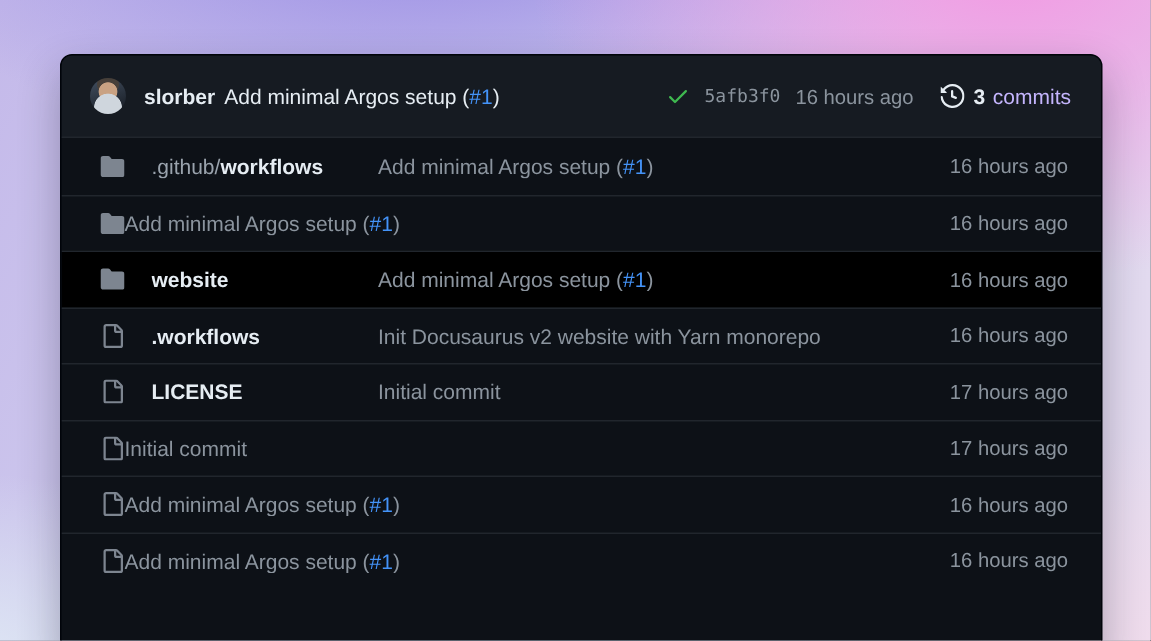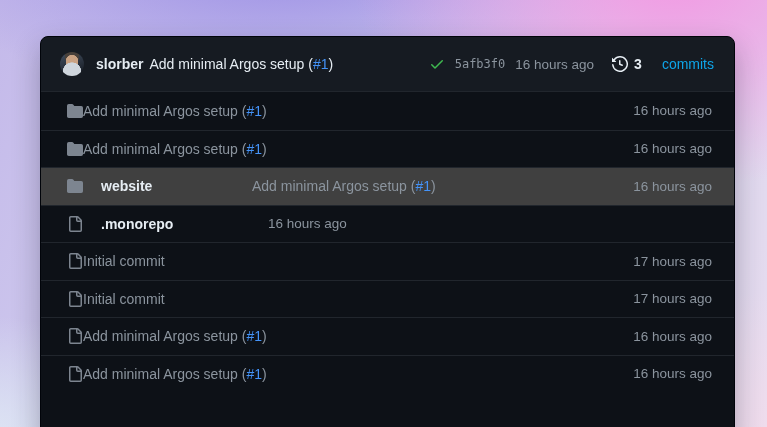--- a/index.html
+++ b/index.html
@@ -60,31 +60,31 @@
   .hash {
     font-family: "DejaVu Sans Mono", "Liberation Mono", monospace;
     font-size: 12px;
     color: #8b949e;
     cursor: pointer;
   }
   .header-time { color: #8b949e; font-size: 13.5px; margin-left: 10px; }
   .history { display: flex; align-items: center; margin-left: 18px; cursor: pointer; }
   .history-icon { display: inline-flex; margin-right: 6px; }
   .commits-count { font-weight: 700; color: #e6edf3; }
-  .commits-label { color: #0ea5e9; margin-left: 20px; }
+  .commits-label { color: #c4b5fd; margin-left: 5px; }
   .rows { display: block; }
   .row {
     height: 37.5px;
     display: flex;
     align-items: center;
     padding: 0 22px 0 26px;
     cursor: pointer;
   }
   .row + .row { border-top: 1px solid #21262d; }
-  .row.highlighted { background: #404040; }
+  .row.highlighted { background: #000000; }
   .row-icon { width: 16px; height: 16px; flex: 0 0 auto; display: inline-flex; }
   .name {
     margin-left: 18px;
     width: 151px;
     flex: 0 0 auto;
     white-space: nowrap;
     overflow: hidden;
   }
   .name .prefix { color: #9aa3ad; font-weight: 400; }
   .name .base { color: #e6edf3; font-weight: 600; }
@@ -133,20 +133,21 @@
   </div>
 
   <div class="rows">
   <div class="row">
     <span class="row-icon">
       <svg width="16" height="16" viewBox="0 0 16 16" fill="#7d8590">
             <path d="M1.75 1A1.75 1.75 0 0 0 0 2.75v10.5C0 14.216.784 15 1.75 15h12.5A1.75 1.75 0 0 0 16 13.25v-8.5A1.75 1.75 0 0 0 14.25 3H7.5a.25.25 0 0 1-.2-.1l-.9-1.2C6.07 1.26 5.55 1 5 1H1.75Z"></path>
           </svg>
     </span>
 
+    <span class="name"><span class="prefix">.github/</span><span class="base">workflows</span></span>
     <span class="msg"><span class="msg-text">Add minimal Argos setup (</span><a class="link pr">#1</a><span class="msg-suffix">)</span></span>
     <span class="time">16 hours ago</span>
   </div>
 
   <div class="row">
     <span class="row-icon">
       <svg width="16" height="16" viewBox="0 0 16 16" fill="#7d8590">
             <path d="M1.75 1A1.75 1.75 0 0 0 0 2.75v10.5C0 14.216.784 15 1.75 15h12.5A1.75 1.75 0 0 0 16 13.25v-8.5A1.75 1.75 0 0 0 14.25 3H7.5a.25.25 0 0 1-.2-.1l-.9-1.2C6.07 1.26 5.55 1 5 1H1.75Z"></path>
           </svg>
     </span>
@@ -167,31 +168,33 @@
     <span class="time">16 hours ago</span>
   </div>
 
   <div class="row">
 
     <span class="row-icon">
       <svg width="16" height="16" viewBox="0 0 16 16" fill="#7d8590">
             <path d="M2 1.75C2 .784 2.784 0 3.75 0h6.586c.464 0 .909.184 1.237.513l2.914 2.914c.329.328.513.773.513 1.237v9.586A1.75 1.75 0 0 1 13.25 16h-9.5A1.75 1.75 0 0 1 2 14.25Zm1.75-.25a.25.25 0 0 0-.25.25v12.5c0 .138.112.25.25.25h9.5a.25.25 0 0 0 .25-.25V6h-2.75A1.75 1.75 0 0 1 9 4.25V1.5Zm6.75.062V4.25c0 .138.112.25.25.25h2.688l-.011-.013-2.914-2.914-.013-.011Z"></path>
           </svg>
     </span>
-    <span class="name"><span class="prefix"></span><span class="base">.monorepo</span></span>
-    <span class="time">16 hours ago</span>
-  </div>
-
-  <div class="row">
-
-    <span class="row-icon">
-      <svg width="16" height="16" viewBox="0 0 16 16" fill="#7d8590">
-            <path d="M2 1.75C2 .784 2.784 0 3.75 0h6.586c.464 0 .909.184 1.237.513l2.914 2.914c.329.328.513.773.513 1.237v9.586A1.75 1.75 0 0 1 13.25 16h-9.5A1.75 1.75 0 0 1 2 14.25Zm1.75-.25a.25.25 0 0 0-.25.25v12.5c0 .138.112.25.25.25h9.5a.25.25 0 0 0 .25-.25V6h-2.75A1.75 1.75 0 0 1 9 4.25V1.5Zm6.75.062V4.25c0 .138.112.25.25.25h2.688l-.011-.013-2.914-2.914-.013-.011Z"></path>
-          </svg>
-    </span>
+    <span class="name"><span class="prefix"></span><span class="base">.workflows</span></span>
+    <span class="msg"><span class="msg-text">Init Docusaurus v2 website with Yarn monorepo</span></span>
+    <span class="time">16 hours ago</span>
+  </div>
+
+  <div class="row">
+
+    <span class="row-icon">
+      <svg width="16" height="16" viewBox="0 0 16 16" fill="#7d8590">
+            <path d="M2 1.75C2 .784 2.784 0 3.75 0h6.586c.464 0 .909.184 1.237.513l2.914 2.914c.329.328.513.773.513 1.237v9.586A1.75 1.75 0 0 1 13.25 16h-9.5A1.75 1.75 0 0 1 2 14.25Zm1.75-.25a.25.25 0 0 0-.25.25v12.5c0 .138.112.25.25.25h9.5a.25.25 0 0 0 .25-.25V6h-2.75A1.75 1.75 0 0 1 9 4.25V1.5Zm6.75.062V4.25c0 .138.112.25.25.25h2.688l-.011-.013-2.914-2.914-.013-.011Z"></path>
+          </svg>
+    </span>
+    <span class="name"><span class="prefix"></span><span class="base">LICENSE</span></span>
     <span class="msg"><span class="msg-text">Initial commit</span></span>
     <span class="time">17 hours ago</span>
   </div>
 
   <div class="row">
 
     <span class="row-icon">
       <svg width="16" height="16" viewBox="0 0 16 16" fill="#7d8590">
             <path d="M2 1.75C2 .784 2.784 0 3.75 0h6.586c.464 0 .909.184 1.237.513l2.914 2.914c.329.328.513.773.513 1.237v9.586A1.75 1.75 0 0 1 13.25 16h-9.5A1.75 1.75 0 0 1 2 14.25Zm1.75-.25a.25.25 0 0 0-.25.25v12.5c0 .138.112.25.25.25h9.5a.25.25 0 0 0 .25-.25V6h-2.75A1.75 1.75 0 0 1 9 4.25V1.5Zm6.75.062V4.25c0 .138.112.25.25.25h2.688l-.011-.013-2.914-2.914-.013-.011Z"></path>
           </svg>

